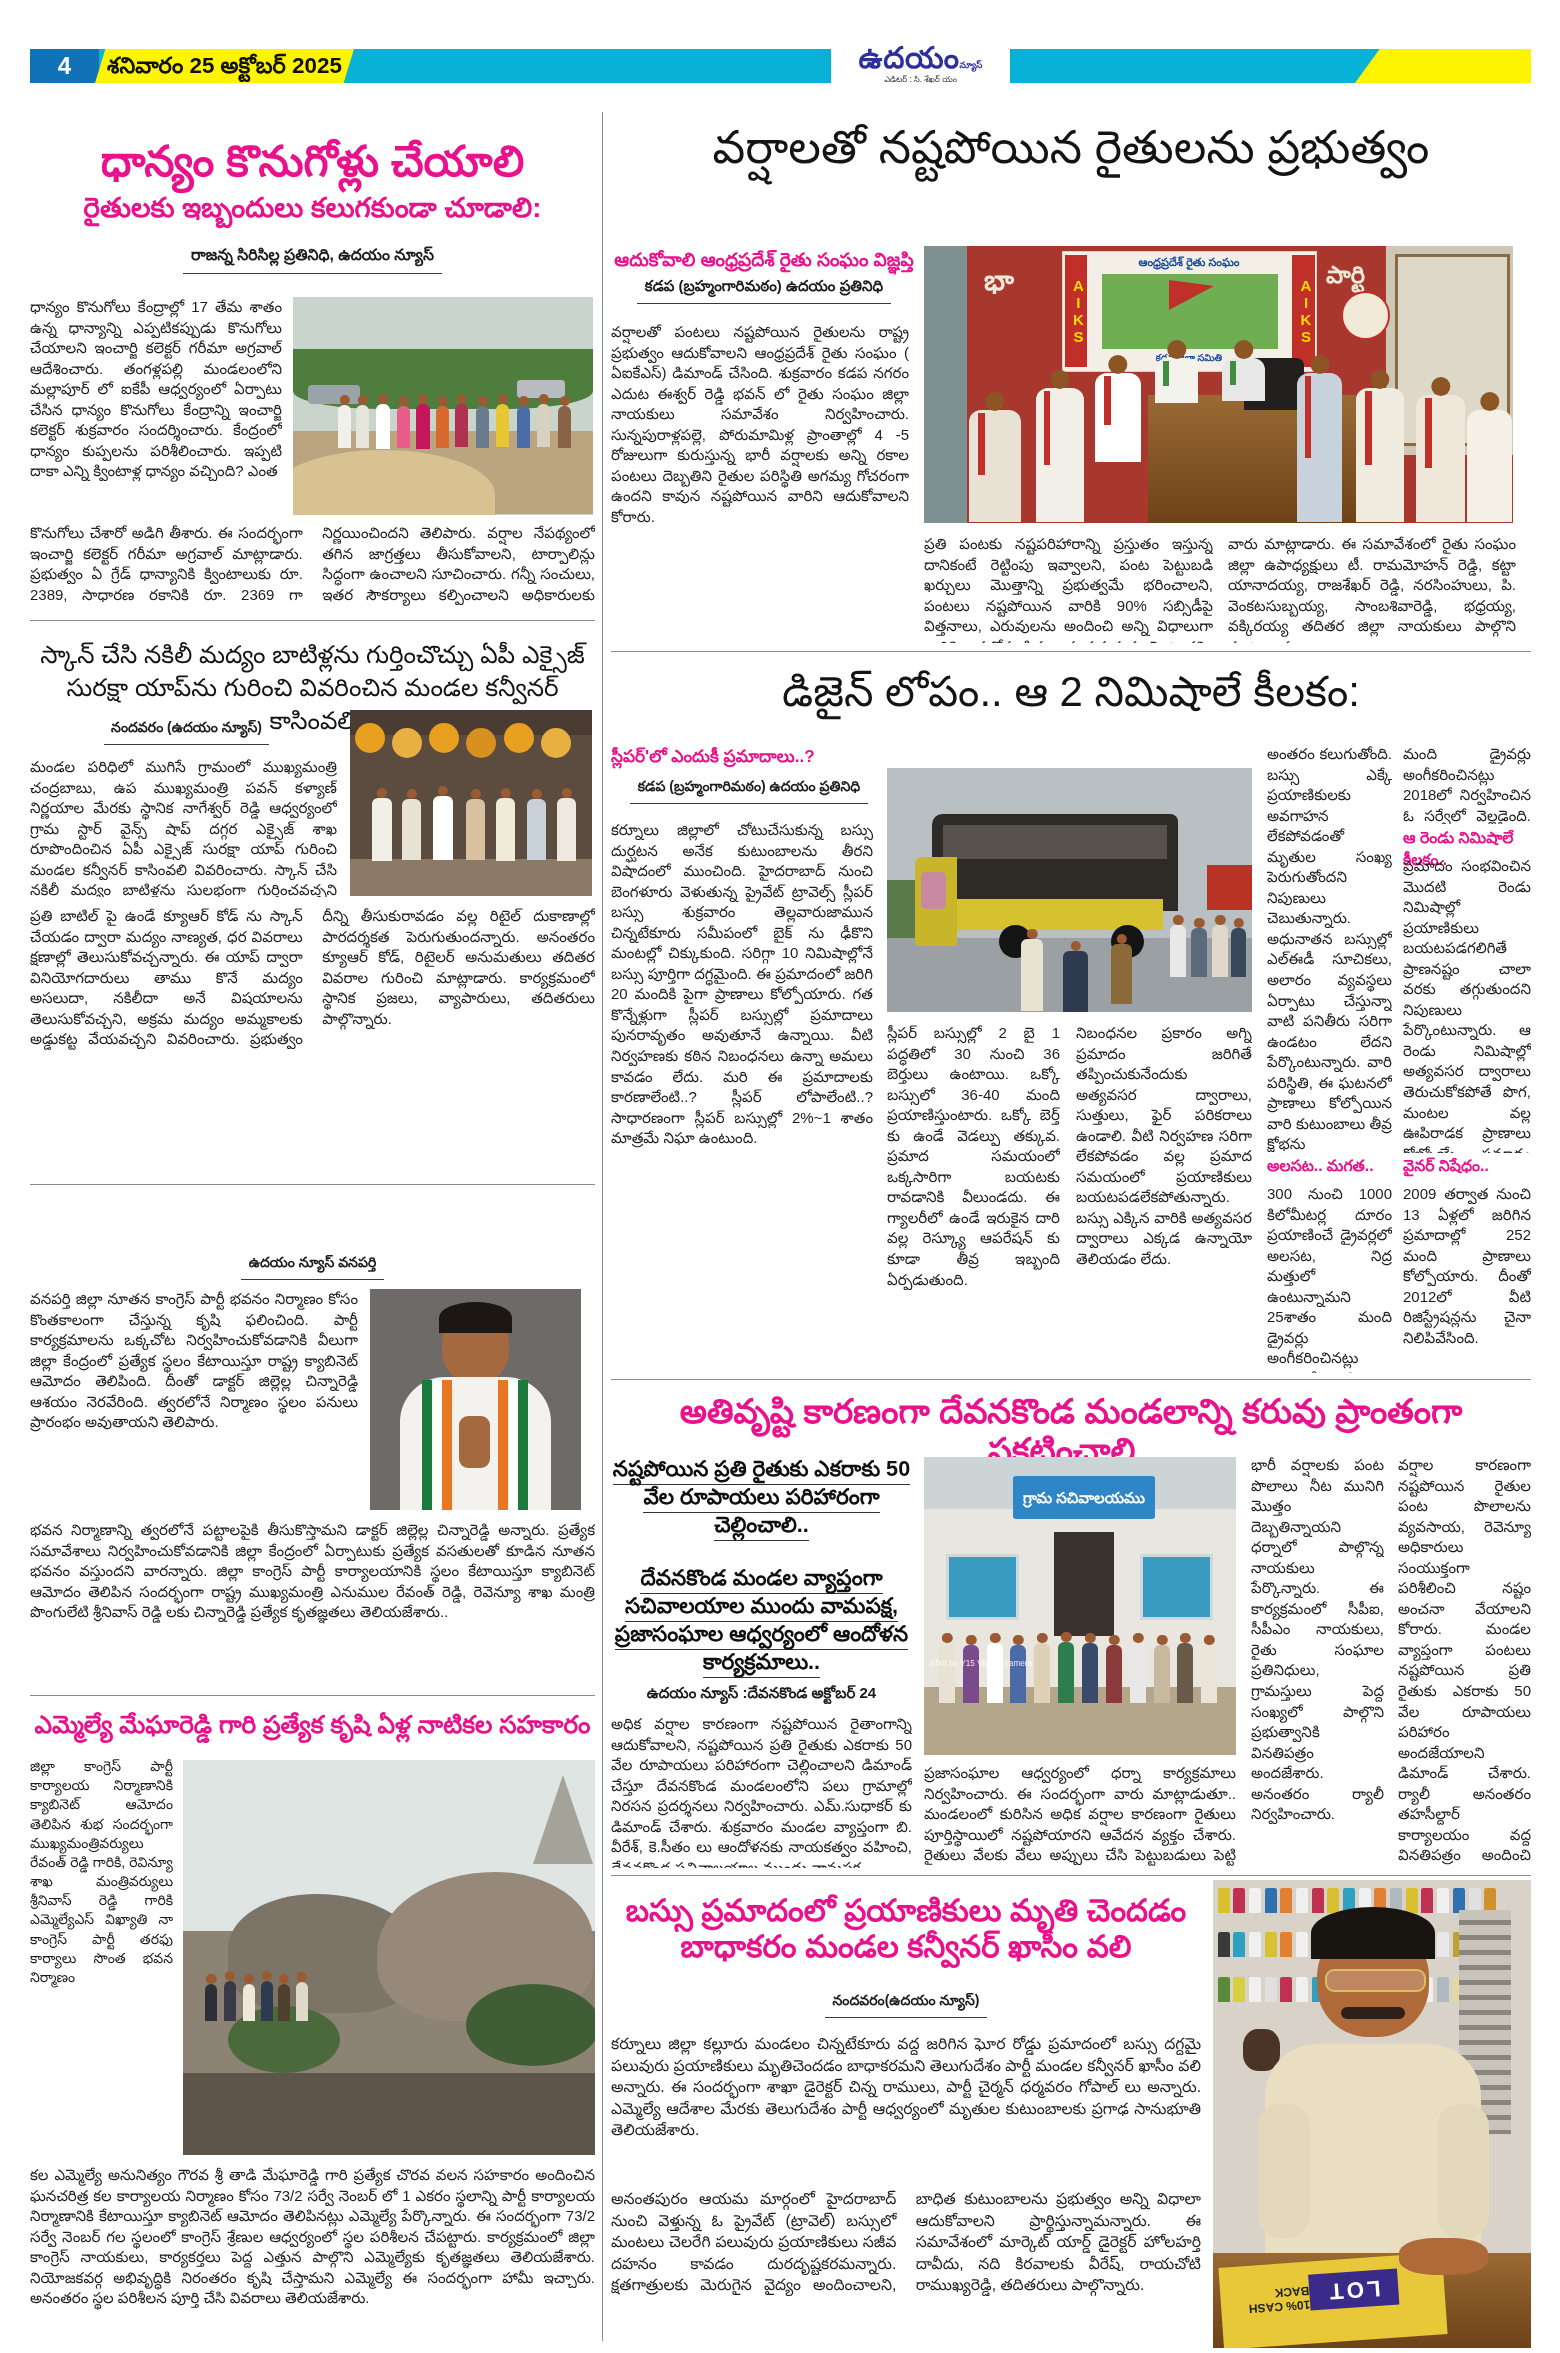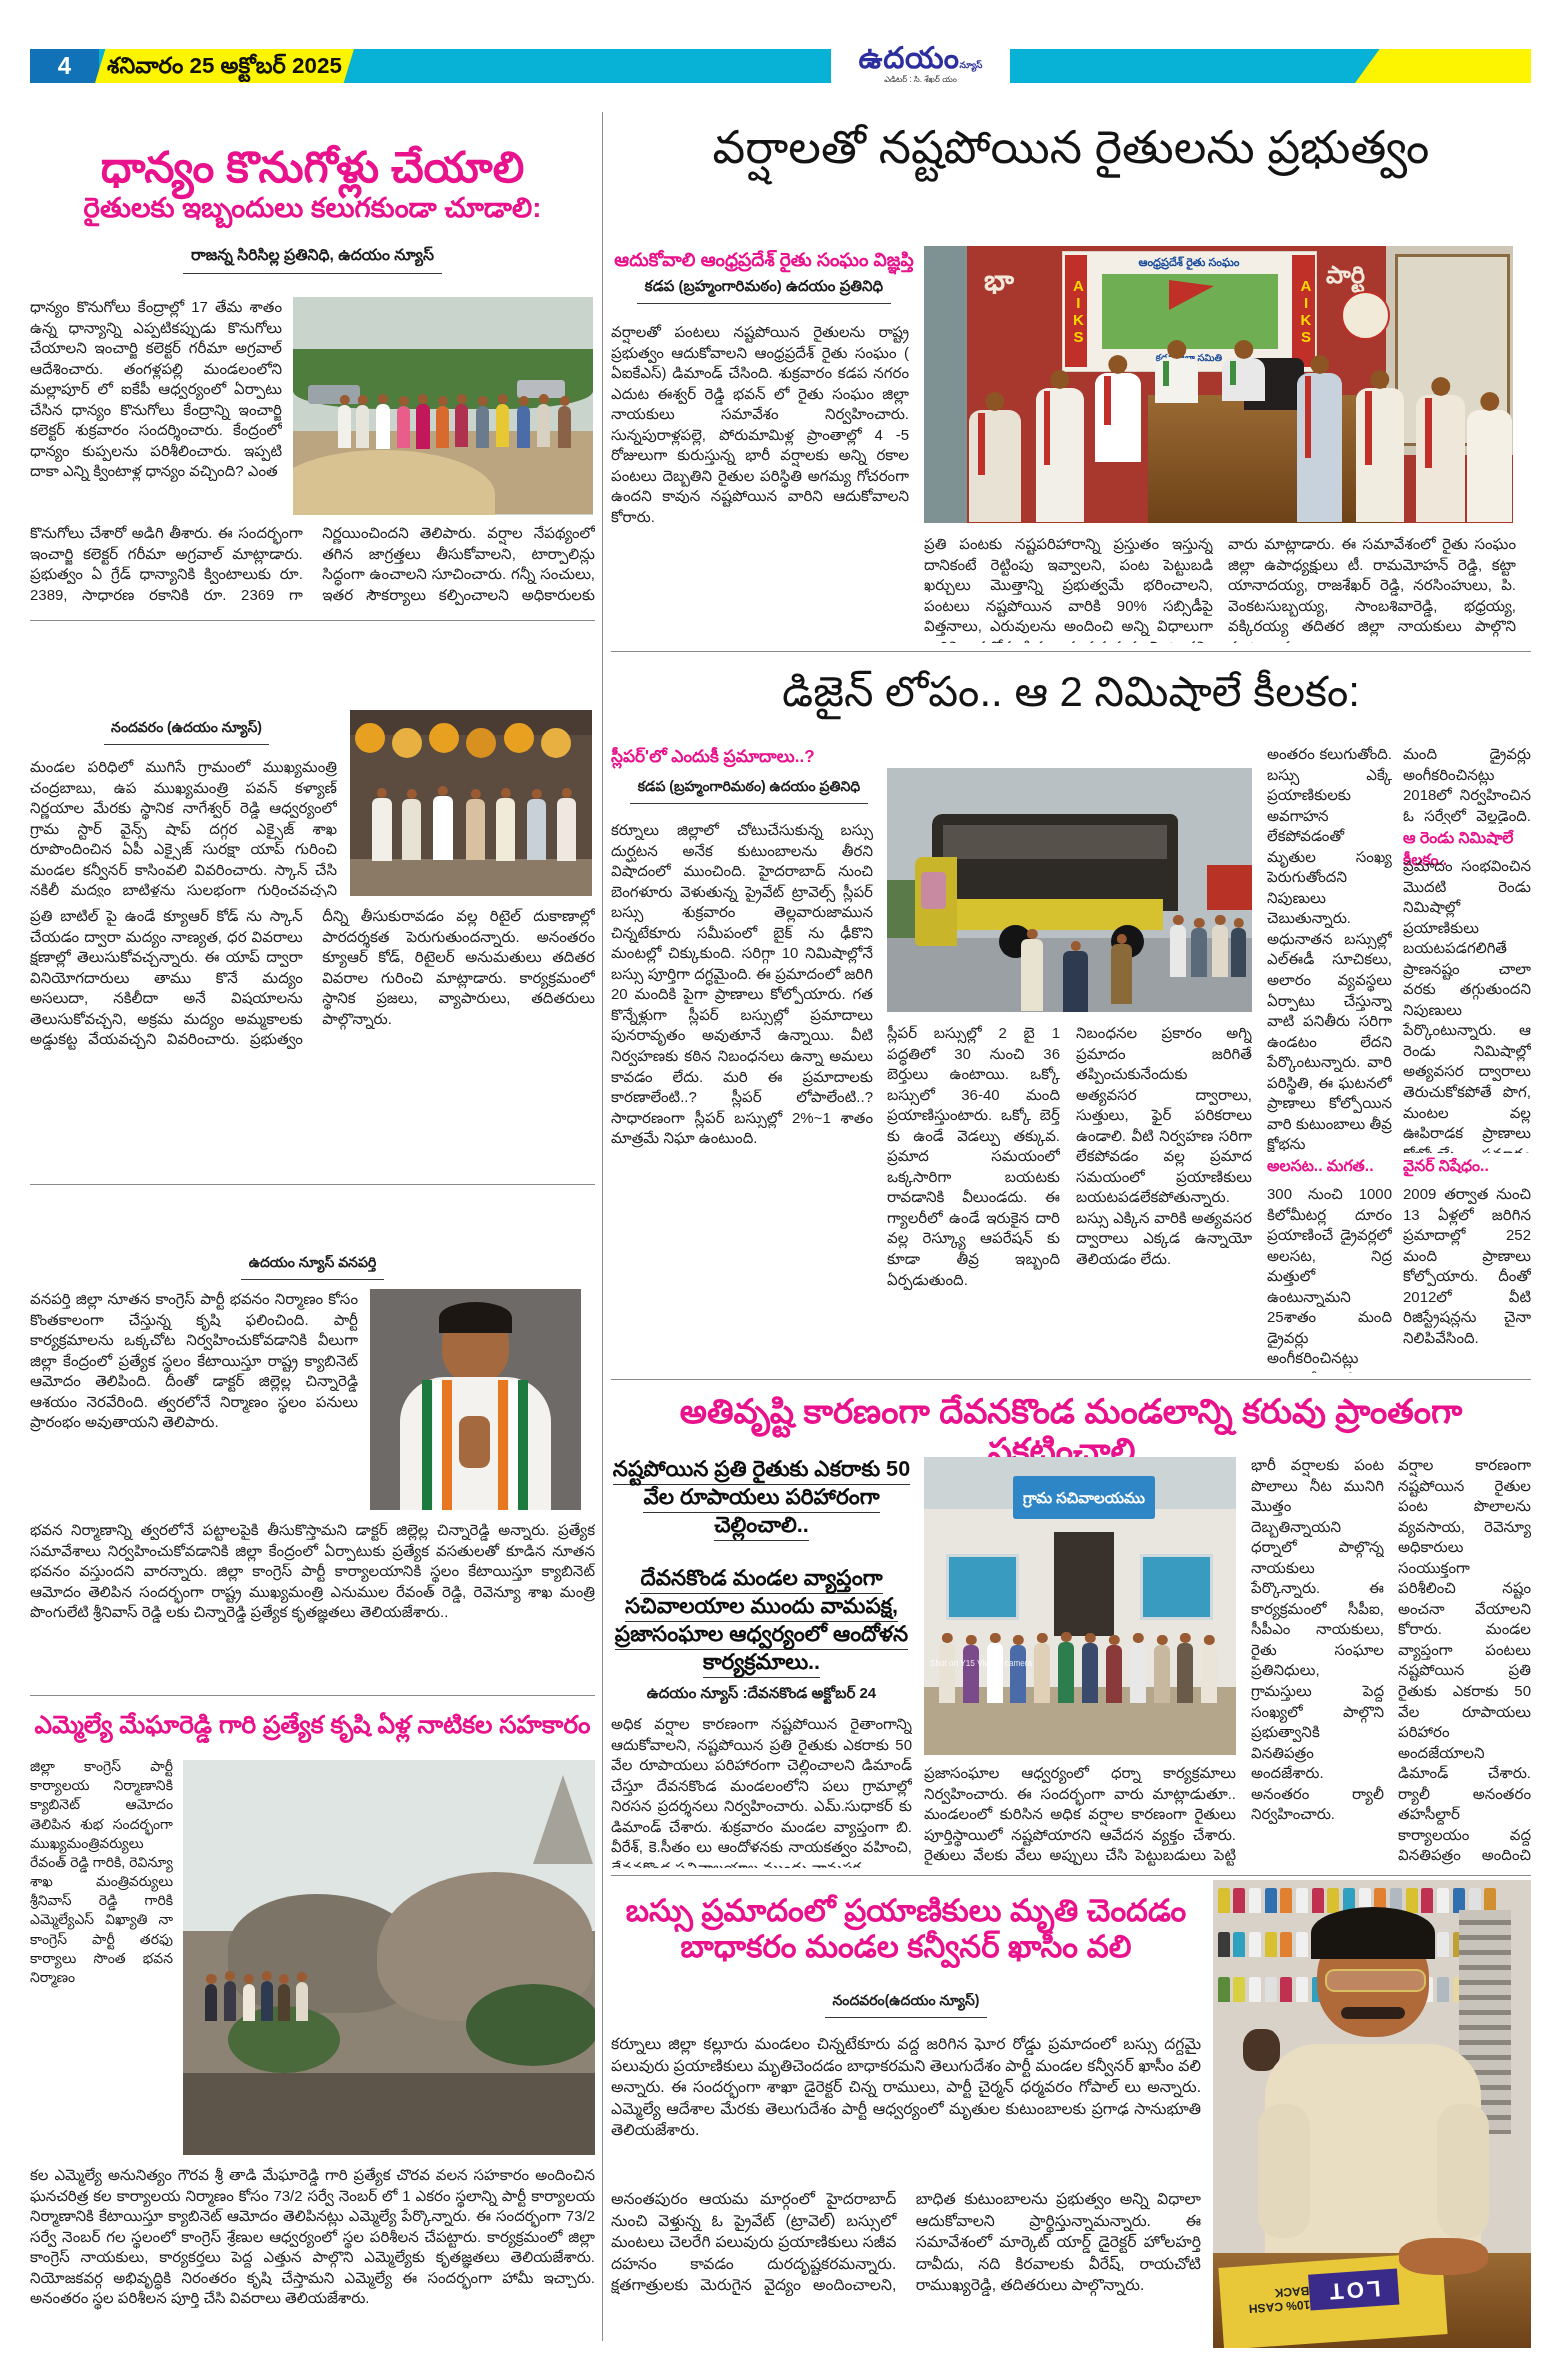--- a/index.html
+++ b/index.html
@@ -41,21 +41,21 @@
     <span>శనివారం 25 అక్టోబర్ 2025</span>
   </div>
   <div class="abs" style="left:1355px;top:49px;width:176px;height:34px;background:#fdf500;clip-path:polygon(14% 0,100% 0,100% 100%,0 100%);"></div>
   <div class="abs" style="left:831px;top:41px;width:179px;height:54px;background:#fff;text-align:center;">
     <span style="color:#2d2f9e;font-weight:bold;font-size:30px;line-height:34px;letter-spacing:0.7px;">ఉదయం</span><span style="color:#2d2f9e;font-weight:bold;font-size:9px;">న్యూస్</span>
     <div style="color:#333;font-size:8.2px;margin-top:0px;">ఎడిటర్ : సి. శేఖర్ యం</div>
   </div>
 
   <div class="abs rule-v" style="left:602px;top:112px;height:2229px;"></div>
 
-  <div class="abs hl" style="left:30px;top:143px;width:565px;font-size:43px;">ధాన్యం కొనుగోళ్లు చేయాలి</div>
+  <div class="abs hl" style="left:30px;top:137px;width:565px;font-size:43px;">ధాన్యం కొనుగోళ్లు చేయాలి</div>
   <div class="abs byline" style="left:30px;top:246px;width:565px;">
     <span class="u">రాజన్న సిరిసిల్ల ప్రతినిధి, ఉదయం న్యూస్</span>
   </div>
   <div class="abs hl" style="left:30px;top:192px;width:565px;font-size:27.6px;">రైతులకు ఇబ్బందులు కలుగకుండా చూడాలి:</div>
 
   <div class="photo" style="left:293px;top:297px;width:300px;height:218px;background:#c9d4cd;">
     <div class="abs" style="left:0;top:52px;width:100%;height:60px;background:#4f7d3e;border-radius:0 0 30% 30%;"></div>
     <div class="abs" style="left:15px;top:88px;width:52px;height:19.4px;background:#9aa4a8;border-radius:3.7px;"></div>
     <div class="abs" style="left:224px;top:83px;width:48px;height:18px;background:#b8bcc0;border-radius:3.7px;"></div>
     <div class="abs" style="left:0;top:134px;width:100%;height:83px;background:#bba581;"></div>
@@ -72,20 +72,21 @@
     <div class="fig" style="left:224px;top:109px;width:13.4px;height:42px;background:#4a6da8;"></div>
     <div class="fig" style="left:244px;top:107px;width:13.4px;height:43px;background:#d8d0c0;"></div>
     <div class="fig" style="left:265px;top:109px;width:13.4px;height:42px;background:#8a6248;"></div>
   </div>
 
   <div class="abs body-t" style="left:30px;top:297px;width:252px;height:219px;">ధాన్యం కొనుగోలు కేంద్రాల్లో 17 తేమ శాతం ఉన్న ధాన్యాన్ని ఎప్పటికప్పుడు కొనుగోలు చేయాలని ఇంచార్జి కలెక్టర్ గరీమా అగ్రవాల్ ఆదేశించారు. తంగళ్లపల్లి మండలంలోని మల్లాపూర్ లో ఐకేపీ ఆధ్వర్యంలో ఏర్పాటు చేసిన ధాన్యం కొనుగోలు కేంద్రాన్ని ఇంచార్జి కలెక్టర్ శుక్రవారం సందర్శించారు. కేంద్రంలో ధాన్యం కుప్పలను పరిశీలించారు. ఇప్పటి దాకా ఎన్ని క్వింటాళ్ల ధాన్యం వచ్చింది? ఎంత</div>
   <div class="abs body-t cols2" style="left:30px;top:523px;width:565px;height:88px;">కొనుగోలు చేశారో అడిగి తీశారు. ఈ సందర్భంగా ఇంచార్జి కలెక్టర్ గరీమా అగ్రవాల్ మాట్లాడారు. ప్రభుత్వం ఏ గ్రేడ్ ధాన్యానికి క్వింటాలుకు రూ. 2389, సాధారణ రకానికి రూ. 2369 గా నిర్ణయించిందని తెలిపారు. వర్షాల నేపథ్యంలో తగిన జాగ్రత్తలు తీసుకోవాలని, టార్పాలిన్లు సిద్ధంగా ఉంచాలని సూచించారు. గన్నీ సంచులు, ఇతర సౌకర్యాలు కల్పించాలని అధికారులకు ఆదేశించారు. కార్యక్రమంలో శెఫాలి, డీఎస్వో చంద్ర ప్రకాశ్, తహసీల్దార్ జయంతి, ఏవోలు నిల్చి ఉన్నారు.</div>
 
   <div class="abs rule-h" style="left:30px;top:620px;width:565px;"></div>
 
+  <div class="abs hlk" style="left:30px;top:638px;width:565px;font-size:24.6px;line-height:1.35;">స్కాన్ చేసి నకిలీ మద్యం బాటిళ్లను గుర్తించొచ్చు ఏపీ ఎక్సైజ్ సురక్షా యాప్‌ను గురించి వివరించిన మండల కన్వీనర్ కాసింవలి</div>
   <div class="abs byline" style="left:30px;top:719px;width:313px;font-size:14px;">
     <span class="u">నందవరం (ఉదయం న్యూస్)</span>
   </div>
 
   <div class="photo" style="left:350px;top:710px;width:242px;height:186px;background:#5c4c40;">
     <div class="abs" style="left:0;top:0;width:100%;height:25px;background:#4a3c32;"></div>
     <div class="abs" style="left:4.5px;top:13.4px;width:30px;height:30px;border-radius:50%;background:#e8a020;"></div>
     <div class="abs" style="left:42px;top:18px;width:30px;height:30px;border-radius:50%;background:#e8b040;"></div>
     <div class="abs" style="left:79px;top:13.4px;width:30px;height:30px;border-radius:50%;background:#e8a020;"></div>
     <div class="abs" style="left:116px;top:18px;width:30px;height:30px;border-radius:50%;background:#d89020;"></div>

